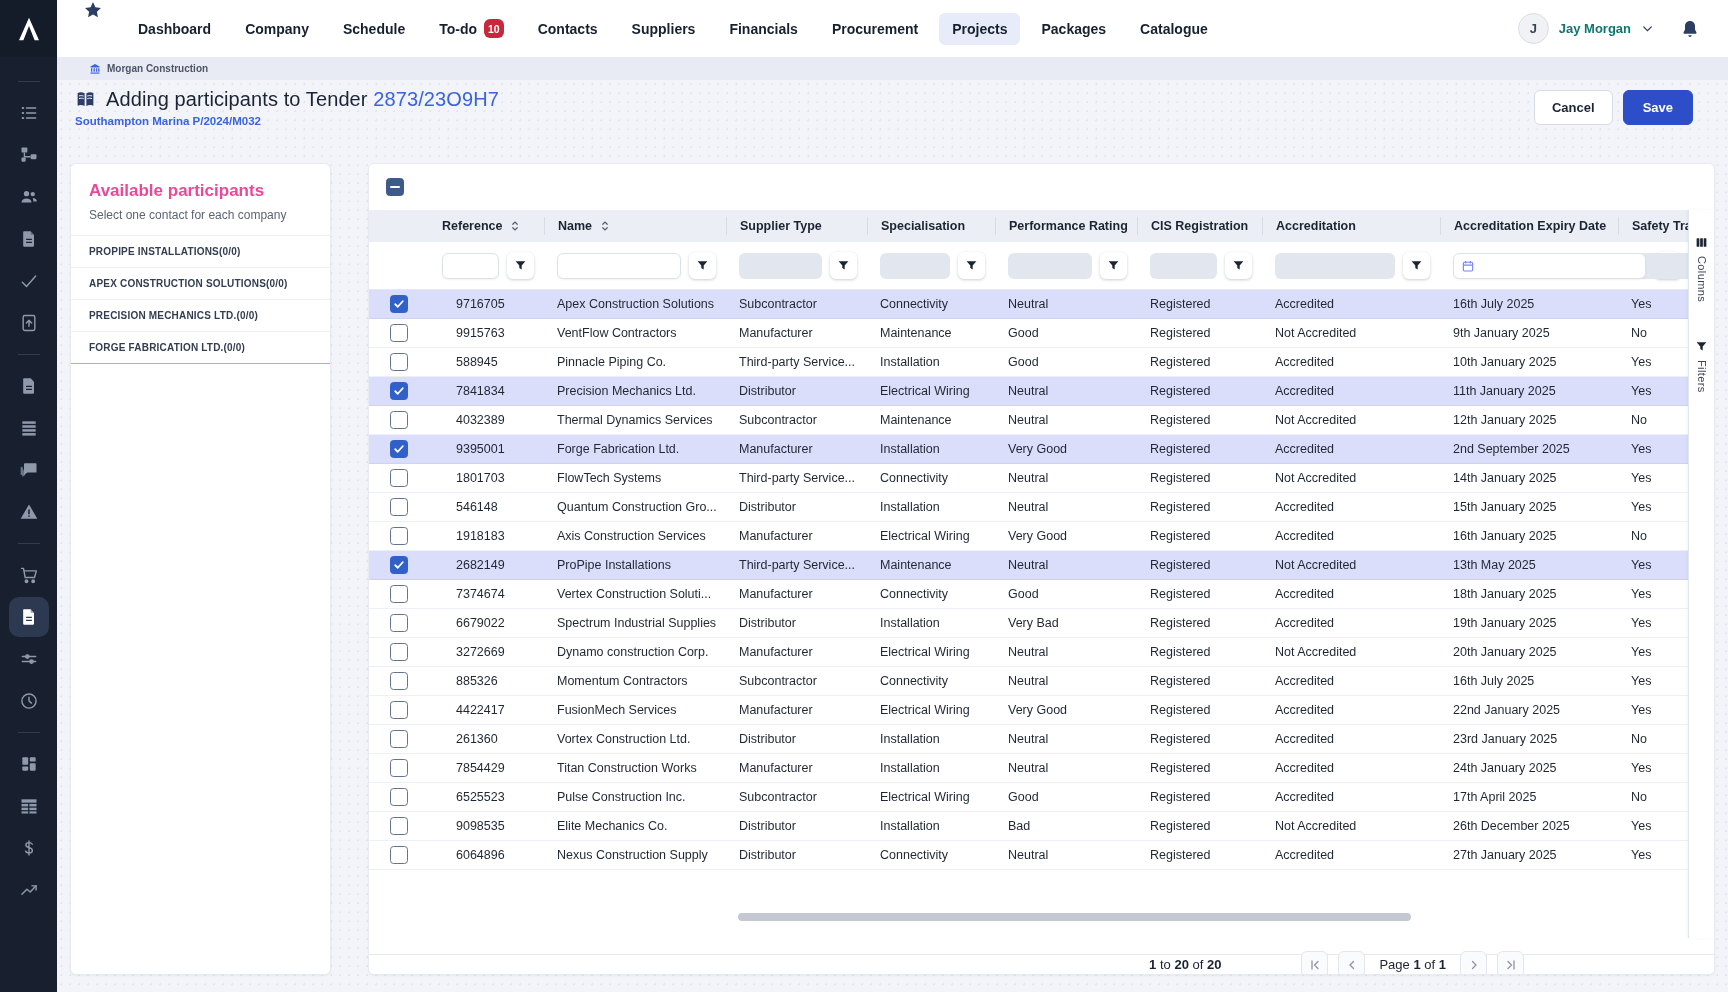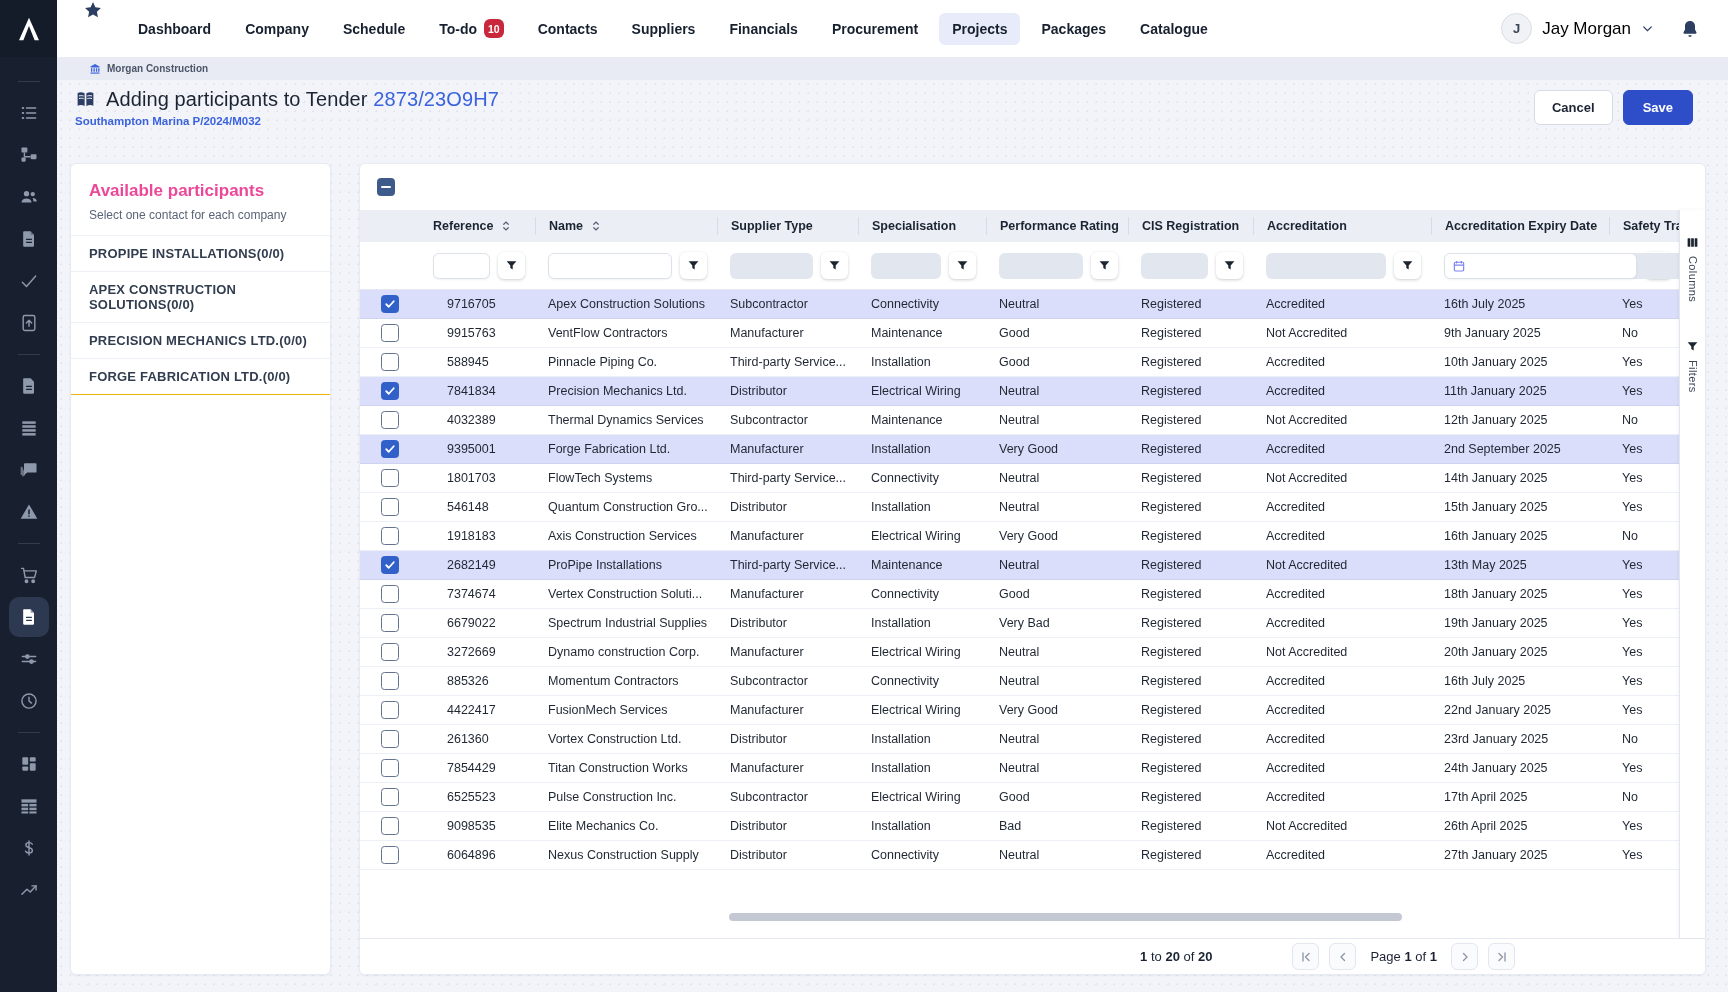--- a/index.html
+++ b/index.html
@@ -51,21 +51,21 @@
     background:#c8273c; color:#fff; font-size:10.5px; font-weight:700;
     min-width:19px; height:19px; border-radius:6px; display:flex; align-items:center; justify-content:center;
     padding:0 4px;
   }
   .top-right { margin-left:auto; display:flex; align-items:center; gap:26px; }
   .user { display:flex; align-items:center; gap:10px; cursor:pointer; }
   .avatar {
     width:31px; height:31px; border-radius:50%; background:#f0f2f6; border:1px solid #d9dde6;
     display:flex; align-items:center; justify-content:center; font-size:13px; color:#3a4558; font-weight:600;
   }
-  .user-name { font-size:17px; font-weight:400; color:#000000; }
+  .user-name { font-size:13px; font-weight:700; color:#0f766e; }
   .chev { color:#2d3e63; display:flex; }
   .bell { color:#2d3e63; display:flex; cursor:pointer; }
   .bell svg { width:20px; height:20px; }
   
   .crumbbar {
     position:absolute; left:57px; top:57px; width:1671px; height:23px; background:#e8ebf4;
     display:flex; align-items:center; padding:0 0 0 32px; gap:6px;
   }
   .crumbbar .bank { color:#3b63de; display:flex; }
   .crumb-text { font-size:10px; color:#4c5568; font-weight:600; }
@@ -80,26 +80,26 @@
   .btn { font-family:inherit; font-size:13px; font-weight:600; border-radius:6px; padding:9px 17px; cursor:pointer; }
   .btn-cancel { background:#fff; border:1px solid #d6dbe6; color:#1b2433; }
   .btn-save { background:#2e4ec9; border:1px solid #2e4ec9; color:#fff; padding:9px 19px; }
   
   .card { background:#fff; border:1px solid #e7eaf1; border-radius:6px; box-shadow:0 1px 2px rgba(20,30,60,.05); }
   .left-card { position:absolute; left:70px; top:163px; width:261px; height:812px; }
   .lc-head { padding:17px 18px 13px 18px; }
   .lc-title { font-size:17px; font-weight:700; color:#ec4899; }
   .lc-sub { font-size:12px; color:#5a6476; margin-top:7px; }
   .lc-item {
-    border-top:1px solid #edf0f5; padding:10px 18px; font-size:13px; font-weight:700;
+    border-top:1px solid #edf0f5; padding:10px 18px; font-size:10px; font-weight:700;
     color:#323d4f; letter-spacing:.2px; cursor:pointer;
   }
   .lc-item:last-child { border-bottom:1px solid #eab308; }
   
-  .table-card { position:absolute; left:359px; top:163px; width:1347px; height:812px; overflow:hidden; }
+  .table-card { position:absolute; left:368px; top:163px; width:1347px; height:812px; overflow:hidden; }
   .grid-toolbar { height:46px; display:flex; align-items:center; padding-left:17px; }
   .cb { width:18px; height:18px; border-radius:3.5px; border:1.5px solid #64748f; background:#fff; display:inline-flex; align-items:center; justify-content:center; cursor:pointer; flex:none; }
   .cb.ind { background:#3c5a8a; border-color:#3c5a8a; }
   .cb.ind::after { content:""; width:10px; height:2.5px; background:#fff; border-radius:1px; }
   .cb.on { background:#3160c8; border-color:#3160c8; }
   .cb.on svg { width:12px; height:12px; color:#fff; }
   .grid-viewport { width:1321px; overflow:hidden; }
   .grow { display:flex; width:1409px; }
   .hrow { background:#ebeef4; height:32px; align-items:center; }
   .hcell { font-size:12.5px; font-weight:700; color:#1b2433; display:flex; align-items:center; gap:7px; padding-left:13px; height:18px; border-left:1px solid #d7dbe5; white-space:nowrap; overflow:hidden; }
@@ -126,21 +126,21 @@
   .c6 { width:125px; flex:none; }
   .c7 { width:178px; flex:none; }
   .c8 { width:178px; flex:none; }
   .c9 { width:160px; flex:none; }
   .dcell.c1 { padding-left:27px; }
   
   .hscroll { position:absolute; left:12px; bottom:53px; width:1300px; height:8px; }
   .hthumb { position:absolute; left:357px; width:673px; height:8px; border-radius:4px; background:#c3c8d3; cursor:pointer; }
   
   .pagbar {
-    position:absolute; left:0; right:0; bottom:0; height:36px; border-top:1px solid #e5e8f0;
+    position:absolute; left:0; right:0; bottom:0; height:20px; border-top:1px solid #e5e8f0;
     display:flex; align-items:center; justify-content:flex-end; gap:10px; padding-right:190px; background:#fff;
   }
   .pag-range { font-size:13px; color:#1b2433; margin-right:70px; }
   .pag-range b, .pag-page b { font-weight:700; }
   .pbtn { width:27px; height:27px; border-radius:6px; border:1px solid #e3e6ed; background:#fafbfc; color:#8a93a5; display:flex; align-items:center; justify-content:center; cursor:pointer; }
   .pbtn svg { width:12px; height:12px; }
   .pag-page { font-size:13px; color:#1b2433; margin:0 4px; }
   
   .side-strip {
     position:absolute; right:0; top:46px; bottom:36px; width:26px; background:#fff;
@@ -797,21 +797,21 @@
           <div class="dcell cbcol">
             <span class="cb"></span>
           </div>
           <div class="dcell c1">9098535</div>
           <div class="dcell c2">Elite Mechanics Co.</div>
           <div class="dcell c3">Distributor</div>
           <div class="dcell c4">Installation</div>
           <div class="dcell c5">Bad</div>
           <div class="dcell c6">Registered</div>
           <div class="dcell c7">Not Accredited</div>
-          <div class="dcell c8">26th April 2025</div>
+          <div class="dcell c8">26th December 2025</div>
           <div class="dcell c9">Yes</div>
         </div>
         <div class="grow drow">
           <div class="dcell cbcol">
             <span class="cb"></span>
           </div>
           <div class="dcell c1">6064896</div>
           <div class="dcell c2">Nexus Construction Supply</div>
           <div class="dcell c3">Distributor</div>
           <div class="dcell c4">Connectivity</div>

